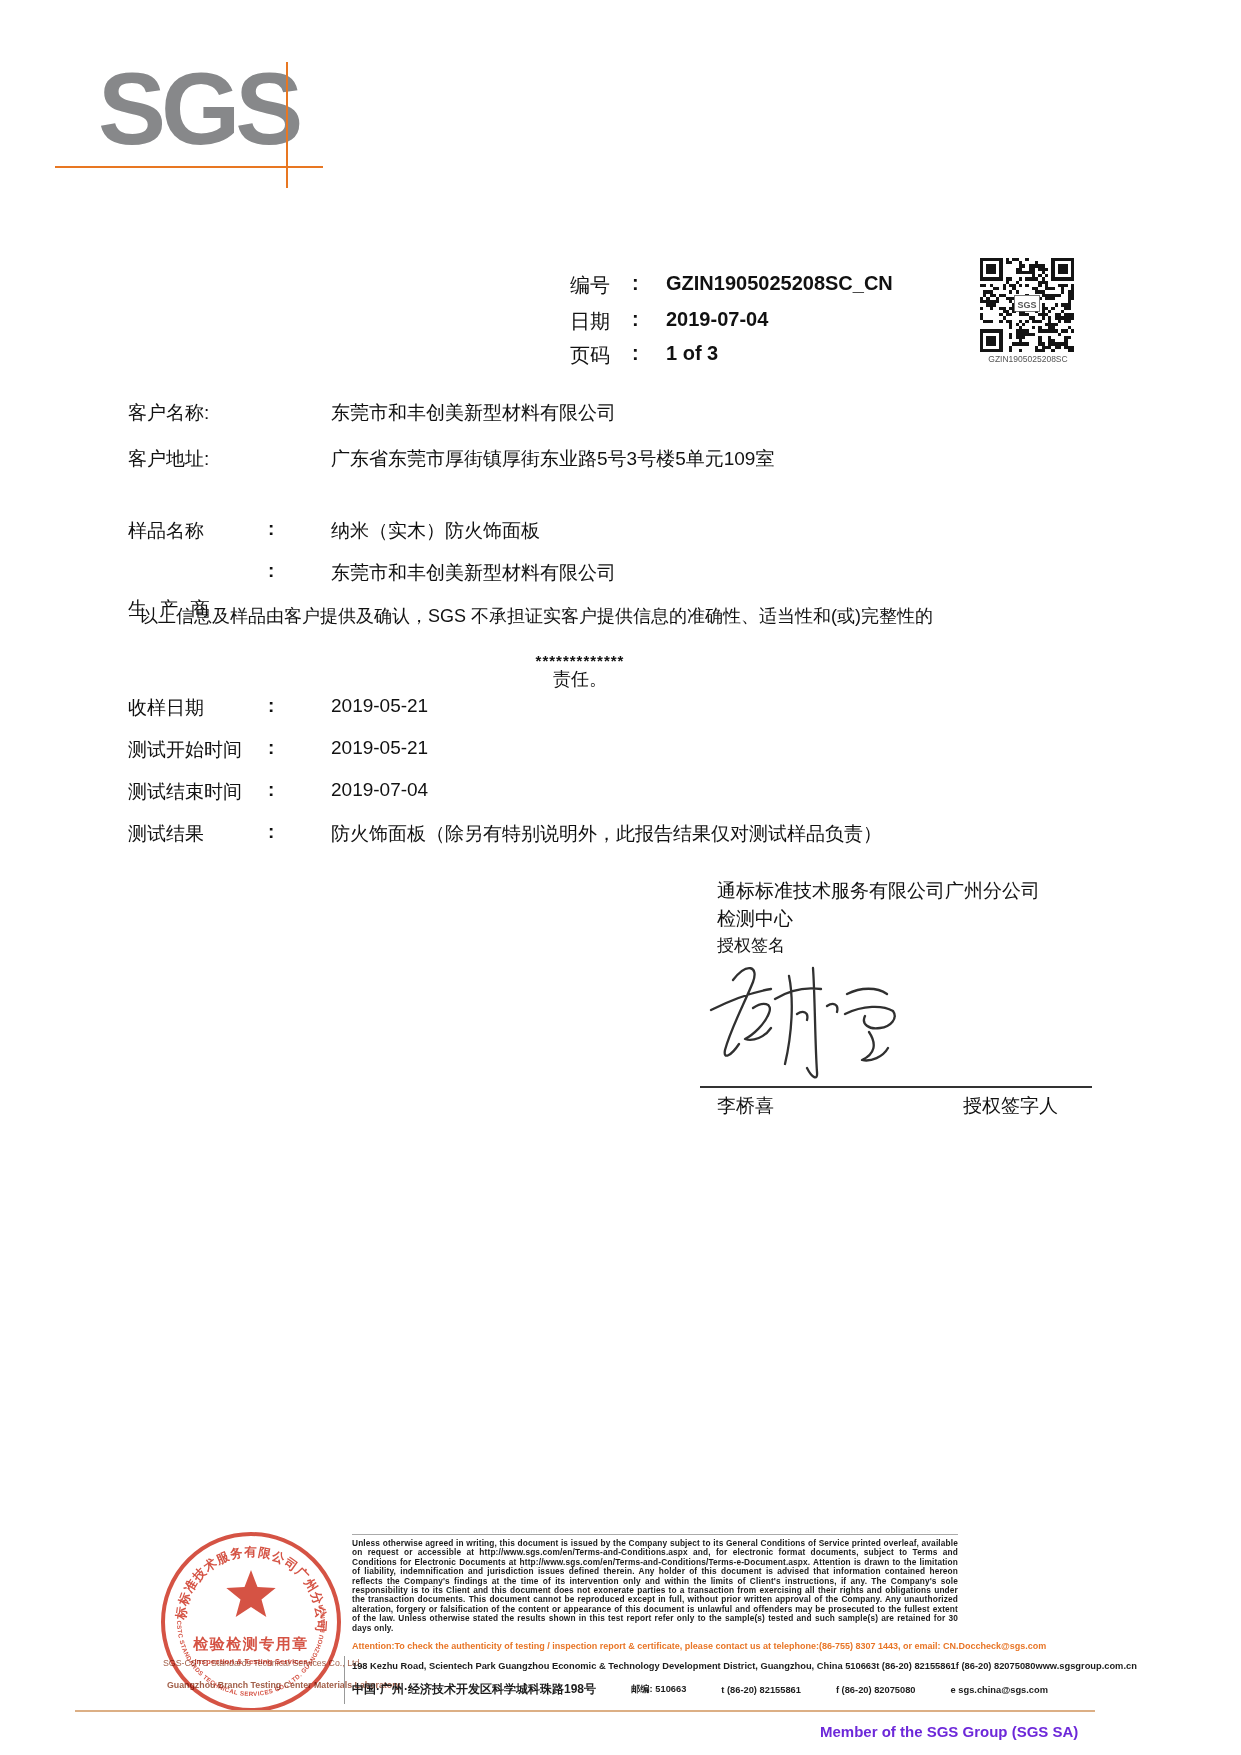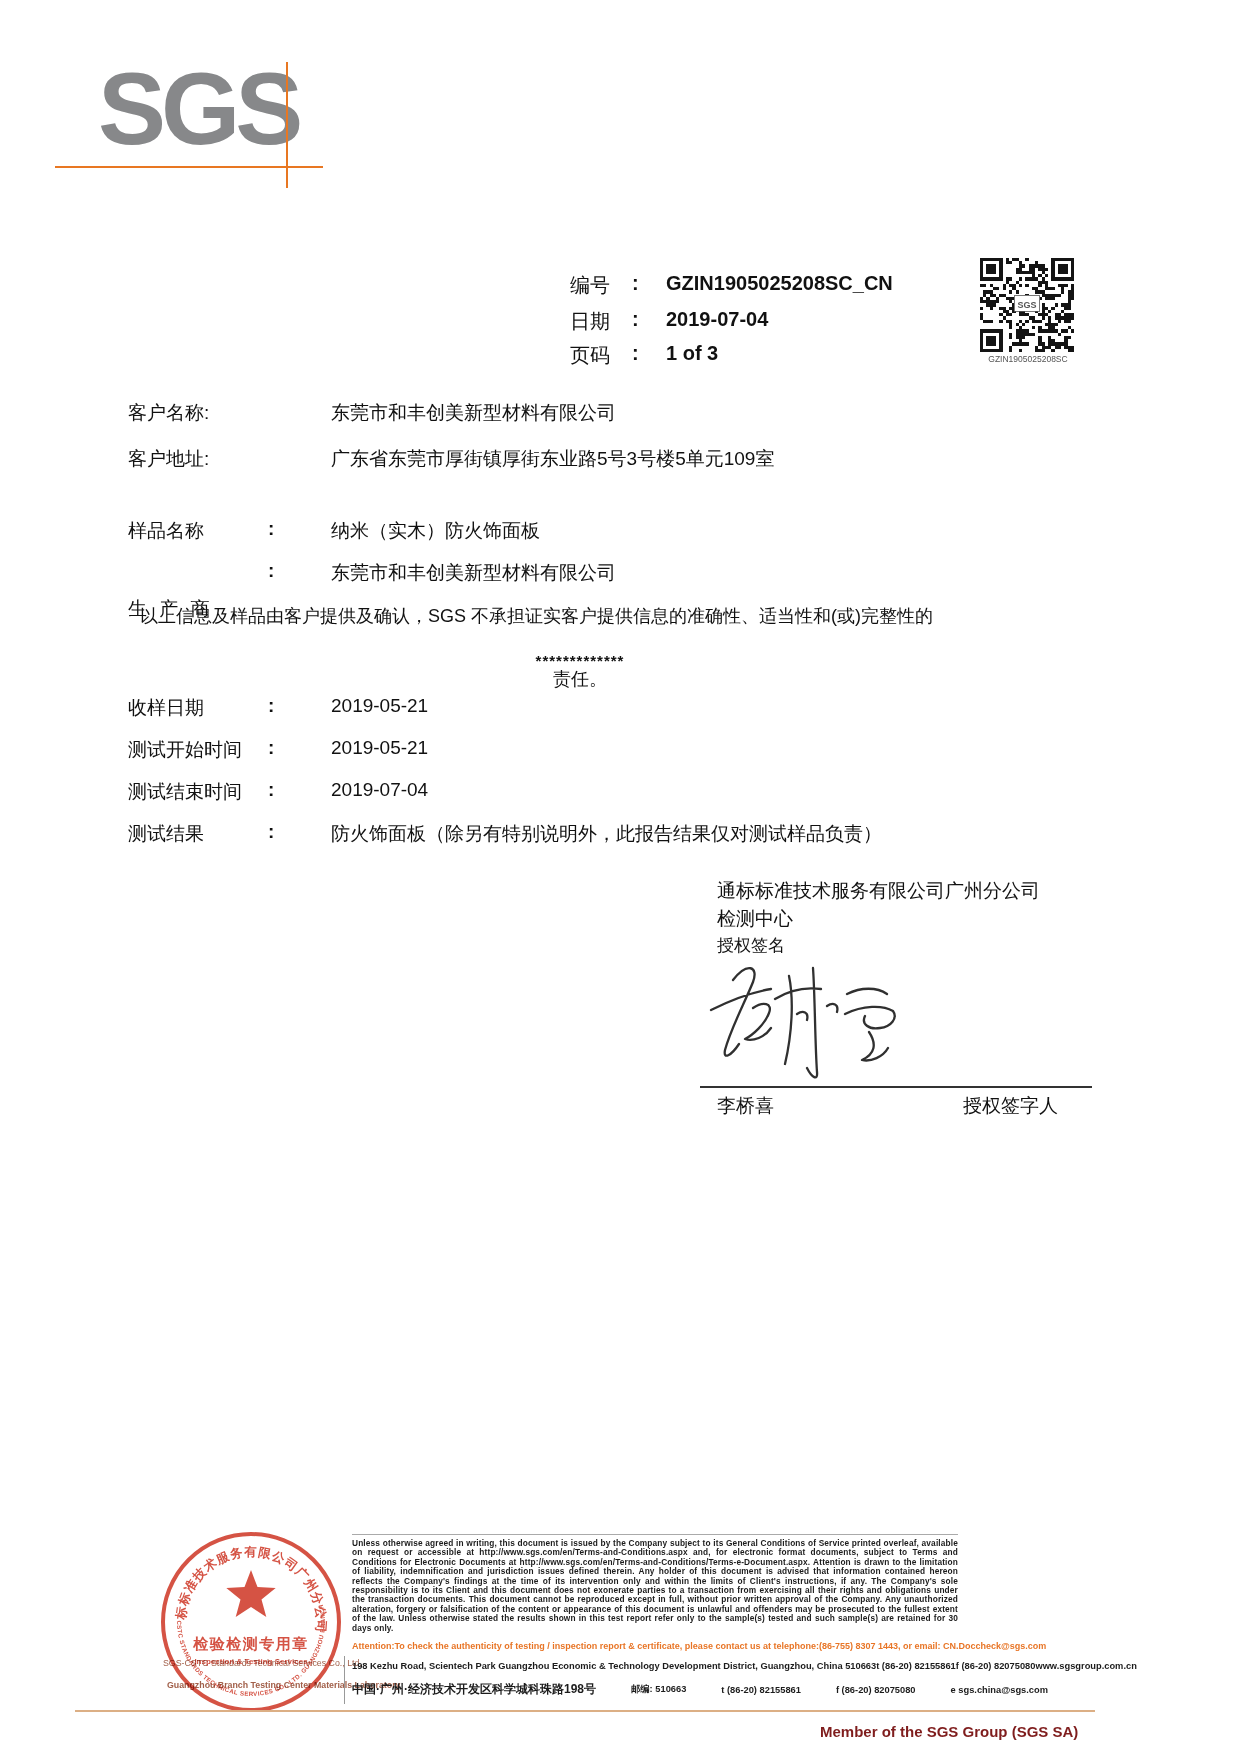--- a/index.html
+++ b/index.html
@@ -55,21 +55,21 @@
          color:#1c1c1c;border-top:1px solid #aaa;padding-top:4px;}
   .attention{left:352px;top:1641px;width:700px;white-space:normal;font-size:9px;
              font-weight:bold;line-height:10.5px;color:#e87526;}
   .addr-row{left:352px;width:696px;display:flex;justify-content:space-between;
             align-items:center;font-weight:bold;font-size:9.3px;color:#1c1c1c;}
   .addr-row1{top:1661px;}
   .addr-row2{top:1681px;}
   .addr-cn{font-size:12px;}
   .foot-vline{left:344px;top:1656px;width:1px;height:48px;background:#999;}
   .foot-rule{left:75px;top:1710px;width:1020px;height:2px;background:#dcaf85;}
-  .member{left:820px;top:1723px;font-size:15px;font-weight:bold;color:#7f1d1d;}
+  .member{left:820px;top:1723px;font-size:15px;font-weight:bold;color:#6d28d9;}
 </style>
 </head>
 <body>
 
 <div class="page">
 
   <div class="abs logo-text">SGS</div>
   <div class="abs logo-hline"></div>
   <div class="abs logo-vline"></div>
 

